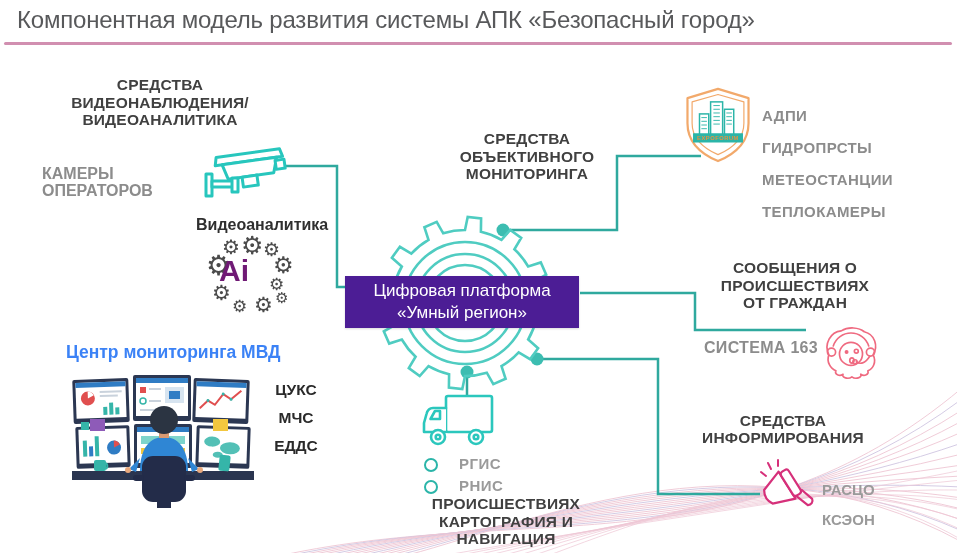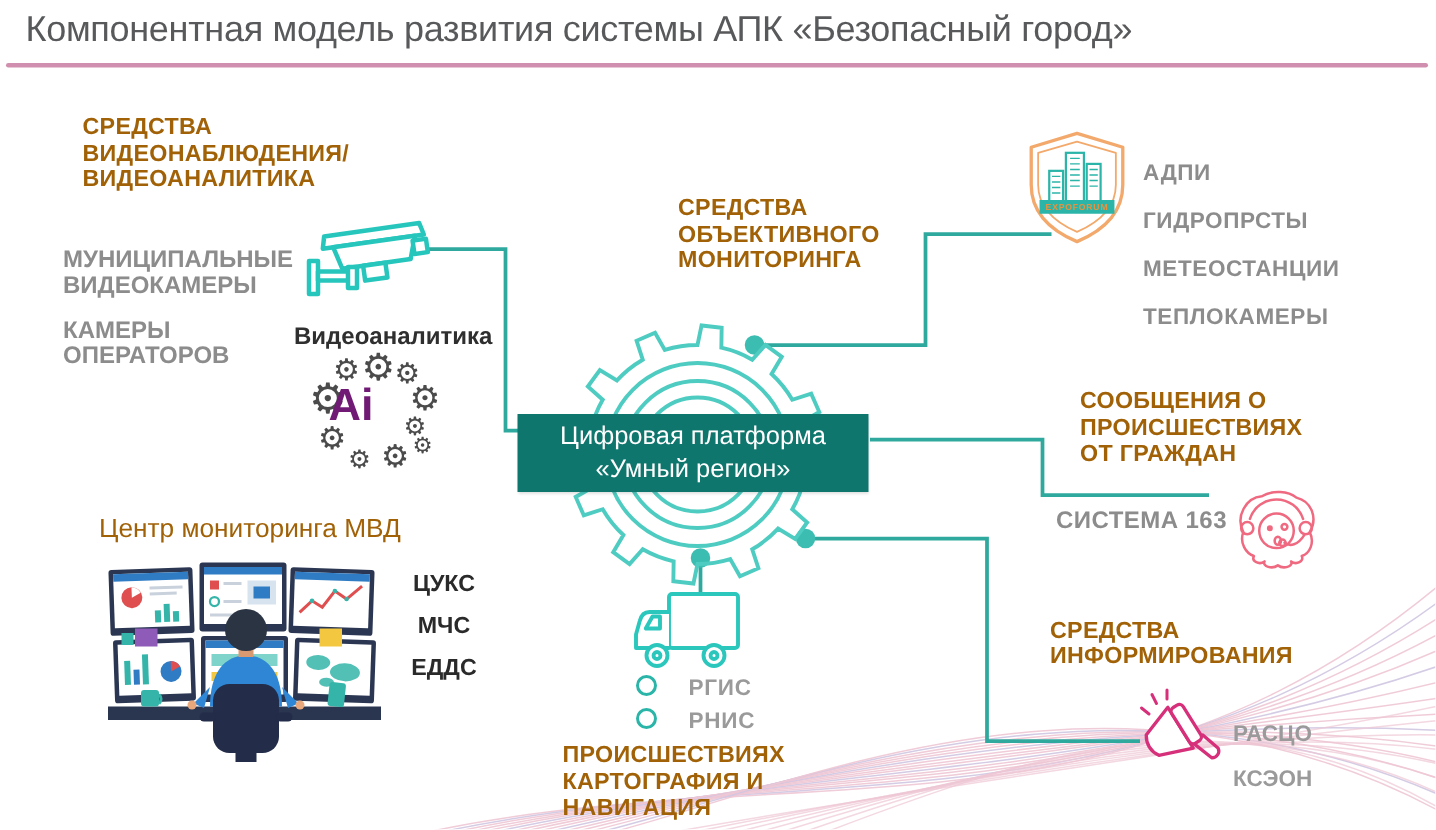--- a/index.html
+++ b/index.html
@@ -6,51 +6,51 @@
   #canvas{position:relative;width:957px;height:553px;background:#ffffff;overflow:hidden;
           font-family:"Liberation Sans",sans-serif;}
   .abs{position:absolute;}
   svg{display:block;}
 
   
   #title{left:17px;top:6px;width:936px;font-size:24px;color:#58595B;letter-spacing:-0.2px;}
   #rule{left:4px;top:42px;width:948px;height:2.5px;background:#D18FB0;border-radius:2px;}
 
   
-  .h{font-weight:bold;color:#a16207;font-size:15.5px;line-height:17.5px;
+  .h{font-weight:bold;color:#404040;font-size:15.5px;line-height:17.5px;text-align:center;
      white-space:pre-line;letter-spacing:0.2px;}
   #video-heading{left:55px;top:76px;width:210px;}
   #objective-heading{left:452px;top:130px;width:150px;}
   #reports-heading{left:720px;top:259px;width:150px;}
   #informing-heading{left:700px;top:412px;width:166px;line-height:17px;}
   #cartography-heading{left:375px;top:495px;width:262px;line-height:17.5px;}
 
   
   .gray{font-weight:bold;color:#8C8C8C;}
   #video-sources{left:42px;top:165px;font-size:16px;line-height:17px;}
   #video-sources .itm{white-space:pre-line;margin-bottom:13px;}
   #monitoring-list{left:762px;top:100px;font-size:15px;line-height:32px;letter-spacing:0.4px;}
   #informing-list{left:822px;top:475px;font-size:15px;line-height:30px;color:#9A9A9A;}
   #system112{left:704px;top:339px;font-size:16px;font-weight:bold;color:#8C8C8C;letter-spacing:0.3px;}
 
   
   #mvd-list{left:254px;top:376px;width:84px;text-align:center;font-weight:bold;
             font-size:15.5px;line-height:28px;color:#2A2A2A;}
   #analytics-label{left:196px;top:216px;width:122px;text-align:center;font-weight:bold;
                    font-size:16px;color:#2F2F2F;}
-  #mvd-heading{left:66px;top:342px;font-weight:normal;font-size:17.5px;color:#a16207;}
-
-  
-  #platform-box{left:345px;top:276px;width:234px;height:52px;background:#0f766e;
+  #mvd-heading{left:66px;top:342px;font-weight:bold;font-size:17.5px;color:#3b82f6;}
+
+  
+  #platform-box{left:345px;top:276px;width:234px;height:52px;background:#4c1d95;
     color:#fff;font-size:17px;line-height:22px;text-align:center;white-space:pre-line;
     display:flex;align-items:center;justify-content:center;box-shadow:0 1px 2px rgba(0,0,0,.15);}
 
   
   #nav-list{left:424px;top:450px;}
-  #nav-list .row{display:flex;align-items:flex-start;height:22px;}
+  #nav-list .row{display:flex;align-items:flex-end;height:22px;}
   #nav-list .ring{width:10px;height:10px;border:2.5px solid #2BB5A9;border-radius:50%;
                   margin-right:21px;background:#fff;}
   #nav-list .lbl{font-weight:bold;font-size:15px;color:#9A9A9A;letter-spacing:0.5px;}
 
   
   #brain{left:206px;top:240px;width:94px;height:80px;}
   #brain span{position:absolute;color:#4B4B4B;line-height:1;}
   #brain .g1{left:0px;top:12px;font-size:28px;}
   #brain .g2{left:16px;top:-3px;font-size:20px;}
   #brain .g3{left:35px;top:-7px;font-size:25px;}
@@ -114,22 +114,20 @@
   </svg>
 
   <div id="title" class="abs z2">Компонентная модель развития системы АПК «Безопасный город»</div>
   <div id="rule" class="abs z2"></div>
 
   <div id="video-heading" class="abs z2 h">СРЕДСТВА
 ВИДЕОНАБЛЮДЕНИЯ/
 ВИДЕОАНАЛИТИКА</div>
 
   <div id="video-sources" class="abs z2 gray">
-    <div class="itm">МУНИЦИПАЛЬНЫЕ
-ВИДЕОКАМЕРЫ</div>
     <div class="itm">КАМЕРЫ
 ОПЕРАТОРОВ</div>
   </div>
 
   <svg class="abs z2" style="left:202px;top:145px;" width="88" height="62" viewBox="0 0 88 62">
     <g fill="#ffffff" stroke="#27C6BD" stroke-width="3" stroke-linejoin="round" transform="rotate(-8 48 24)">
       <polygon points="16,8 80,8 82,16 14,16"></polygon>
       <polygon points="21,16 76,16 71,31 25,31"></polygon>
       <rect x="74" y="19" width="9" height="9"></rect>
       <rect x="39" y="31" width="15" height="10"></rect>

